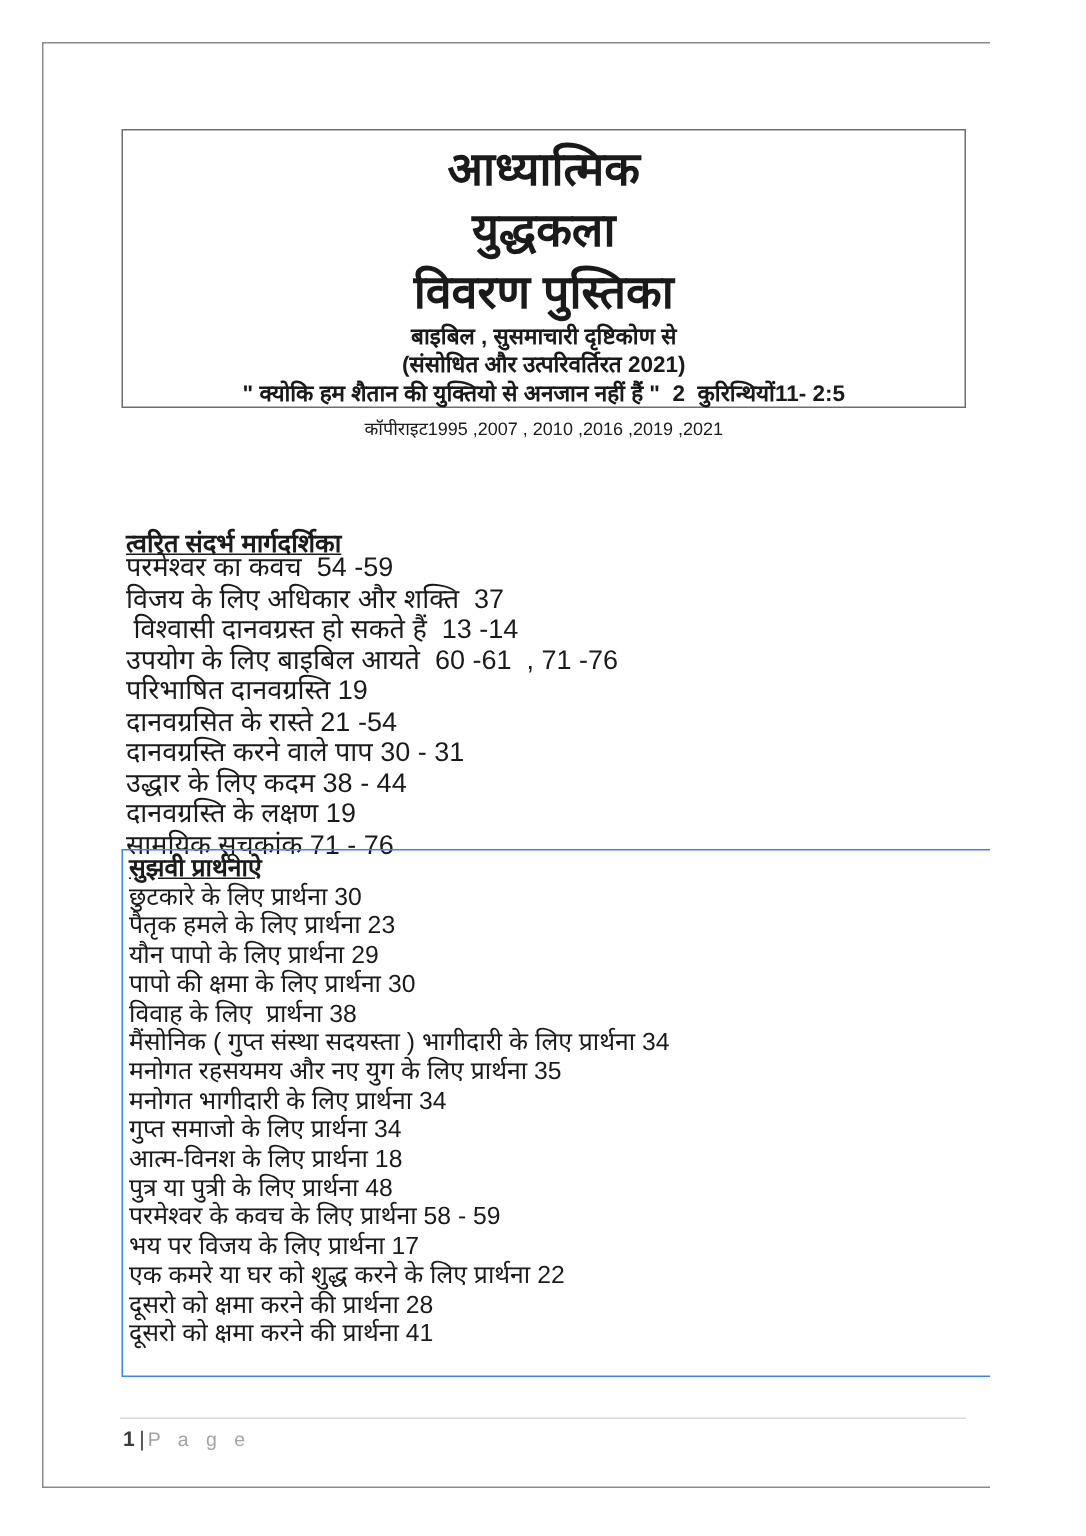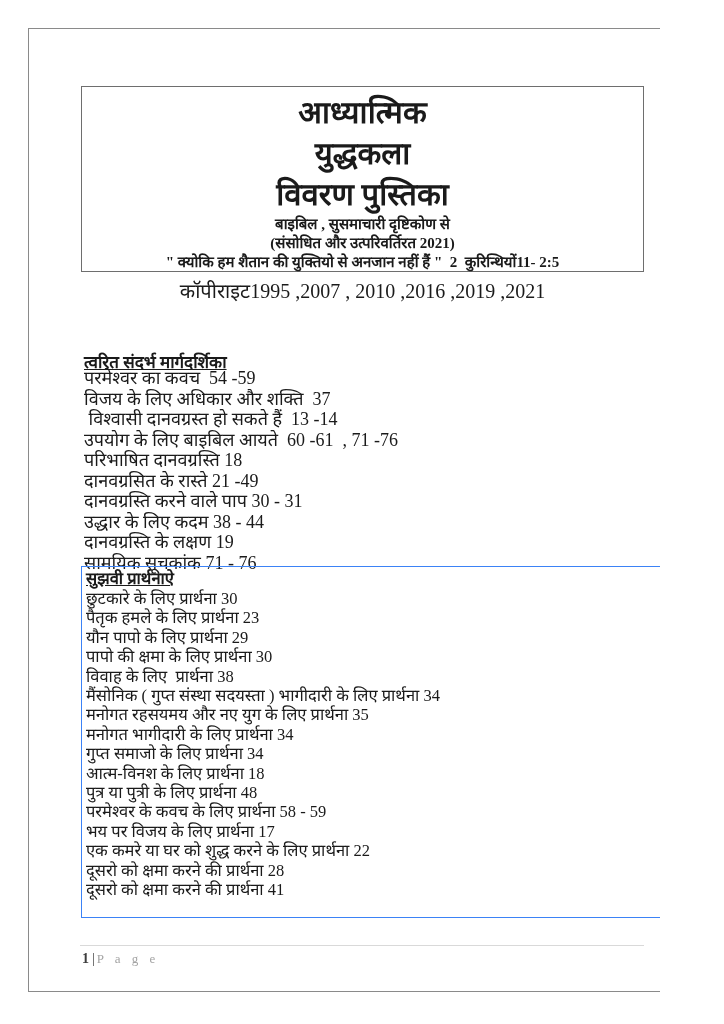--- a/index.html
+++ b/index.html
@@ -5,21 +5,21 @@
   html, body {
     margin: 0;
     padding: 0;
     background: #ffffff;
   }
   .page {
     position: relative;
     width: 660px;
     height: 1024px;
     background: #ffffff;
-    font-family: Liberation Serif, serif;
+    font-family: Liberation Sans, sans-serif;
     color: #1a1a1a;
     overflow: hidden;
   }
   .page-border {
     position: absolute;
     left: 28px;
     top: 28px;
     width: 665px;
     height: 964px;
     border: 1px solid #8a8a8a;
@@ -50,21 +50,21 @@
   }
   .subtitle-line:last-child {
     font-weight: 700;
   }
   .copyright-line {
     position: absolute;
     left: 81px;
     top: 277px;
     width: 563px;
     text-align: center;
-    font-size: 20px;
+    font-size: 12px;
     font-weight: 400;
     white-space: pre;
   }
   .quick-ref-heading {
     position: absolute;
     left: 84px;
     top: 328px;
     font-size: 17px;
     font-weight: 700;
     text-decoration: underline;
@@ -155,22 +155,22 @@
 
   <div class="copyright-line">कॉपीराइट1995 ,2007 , 2010 ,2016 ,2019 ,2021</div>
 
   <div class="quick-ref-heading">त्वरित संदर्भ मार्गदर्शिका</div>
 
   <div class="quick-ref-list">
       <div class="list-item">परमेश्वर का कवच  54 -59</div>
       <div class="list-item">विजय के लिए अधिकार और शक्ति  37</div>
       <div class="list-item"> विश्वासी दानवग्रस्त हो सकते हैं  13 -14</div>
       <div class="list-item">उपयोग के लिए बाइबिल आयते  60 -61  , 71 -76</div>
-      <div class="list-item">परिभाषित दानवग्रस्ति 18</div>
-      <div class="list-item">दानवग्रसित के रास्ते 21 -49</div>
+      <div class="list-item">परिभाषित दानवग्रस्ति 19</div>
+      <div class="list-item">दानवग्रसित के रास्ते 21 -54</div>
       <div class="list-item">दानवग्रस्ति करने वाले पाप 30 - 31</div>
       <div class="list-item">उद्धार के लिए कदम 38 - 44</div>
       <div class="list-item">दानवग्रस्ति के लक्षण 19</div>
       <div class="list-item">सामयिक सूचकांक 71 - 76</div>
     </div>
 
   <div class="prayers-box">
     <div class="prayers-heading">सुझवी प्रार्थनाऐ</div>
     <div class="prayers-list">
         <div class="list-item">छुटकारे के लिए प्रार्थना 30</div>

